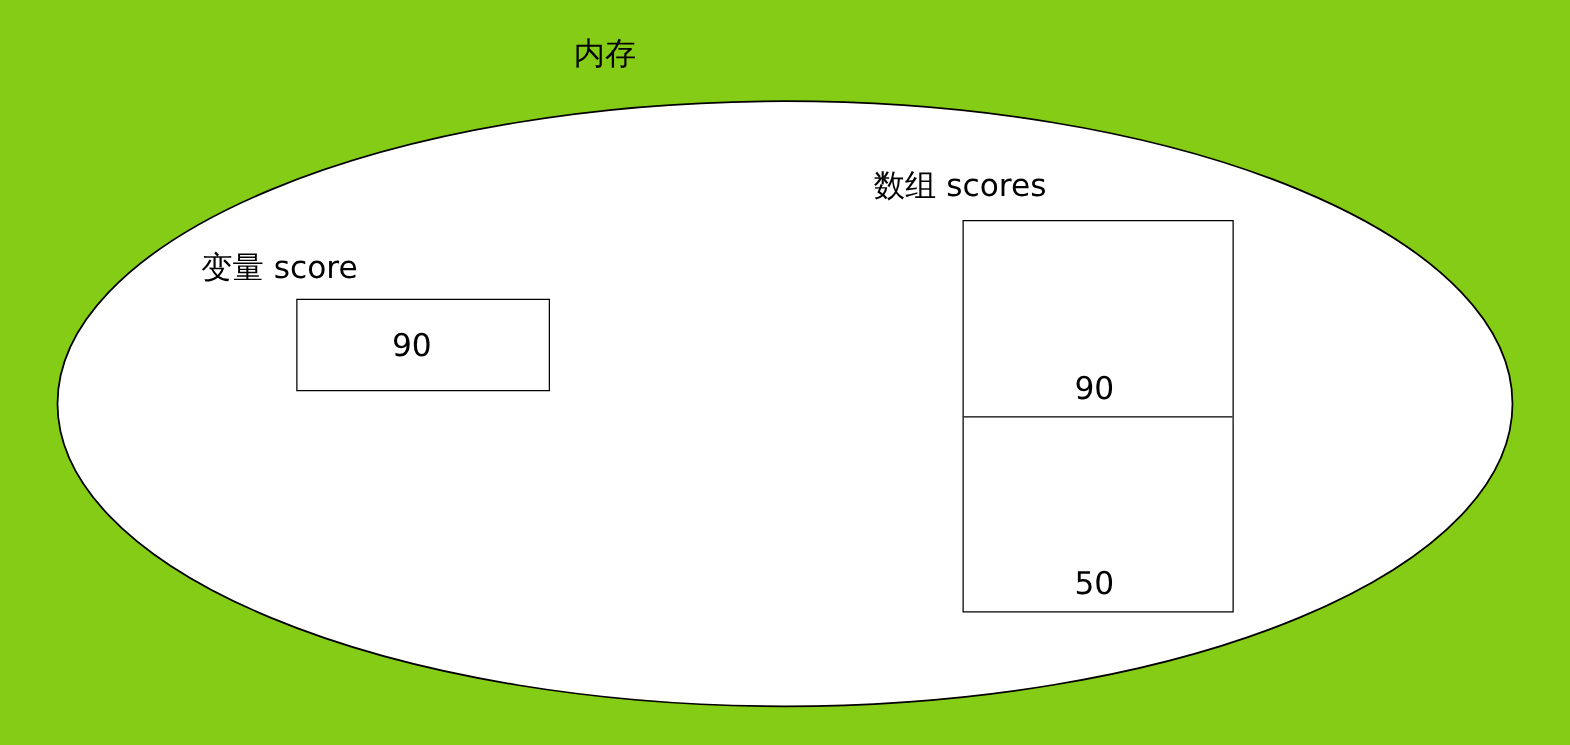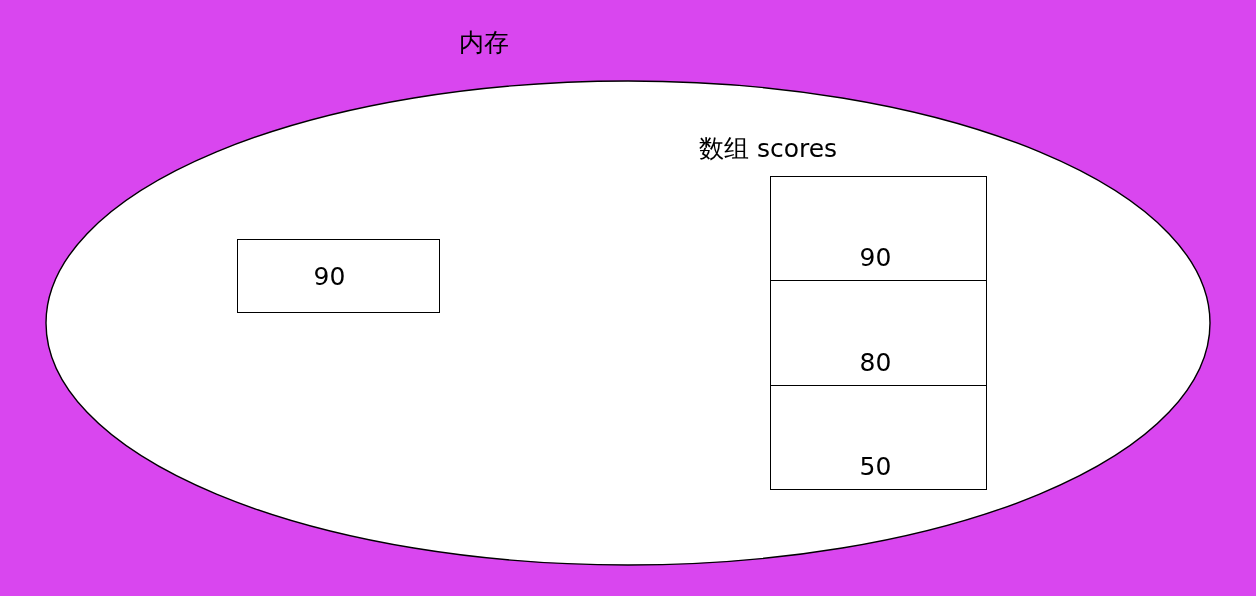--- a/index.html
+++ b/index.html
@@ -4,21 +4,21 @@
 <style>
   html, body {
     margin: 0;
     padding: 0;
     background: #ffffff;
   }
   #canvas {
     position: relative;
     width: 1256px;
     height: 596px;
-    background: #d946ef;
+    background: #84cc16;
     overflow: hidden;
     font-family: "DejaVu Sans", "Liberation Sans", sans-serif;
   }
   #memory-ellipse-svg {
     position: absolute;
     left: 0;
     top: 0;
     width: 1256px;
     height: 596px;
   }
@@ -102,32 +102,30 @@
 <body>
 
 <div id="canvas">
 
   <svg id="memory-ellipse-svg" viewBox="0 0 1256 596">
     <ellipse cx="628" cy="323" rx="582" ry="242" fill="#ffffff" stroke="#000000" stroke-width="1.4"></ellipse>
   </svg>
 
   <div class="label" id="memory-title">内存</div>
 
+  <div class="label" id="variable-label">变量 score</div>
 
   <div id="variable-box">
     <div id="variable-value">90</div>
   </div>
 
   <div class="label" id="array-label">数组 scores</div>
 
   <div id="array-table">
     <div class="array-cell">
       <span class="array-cell-value">90</span>
     </div>
     <div class="array-cell">
-      <span class="array-cell-value">80</span>
-    </div>
-    <div class="array-cell">
       <span class="array-cell-value">50</span>
     </div>
   </div>
 
 </div>
 
 </body></html>

